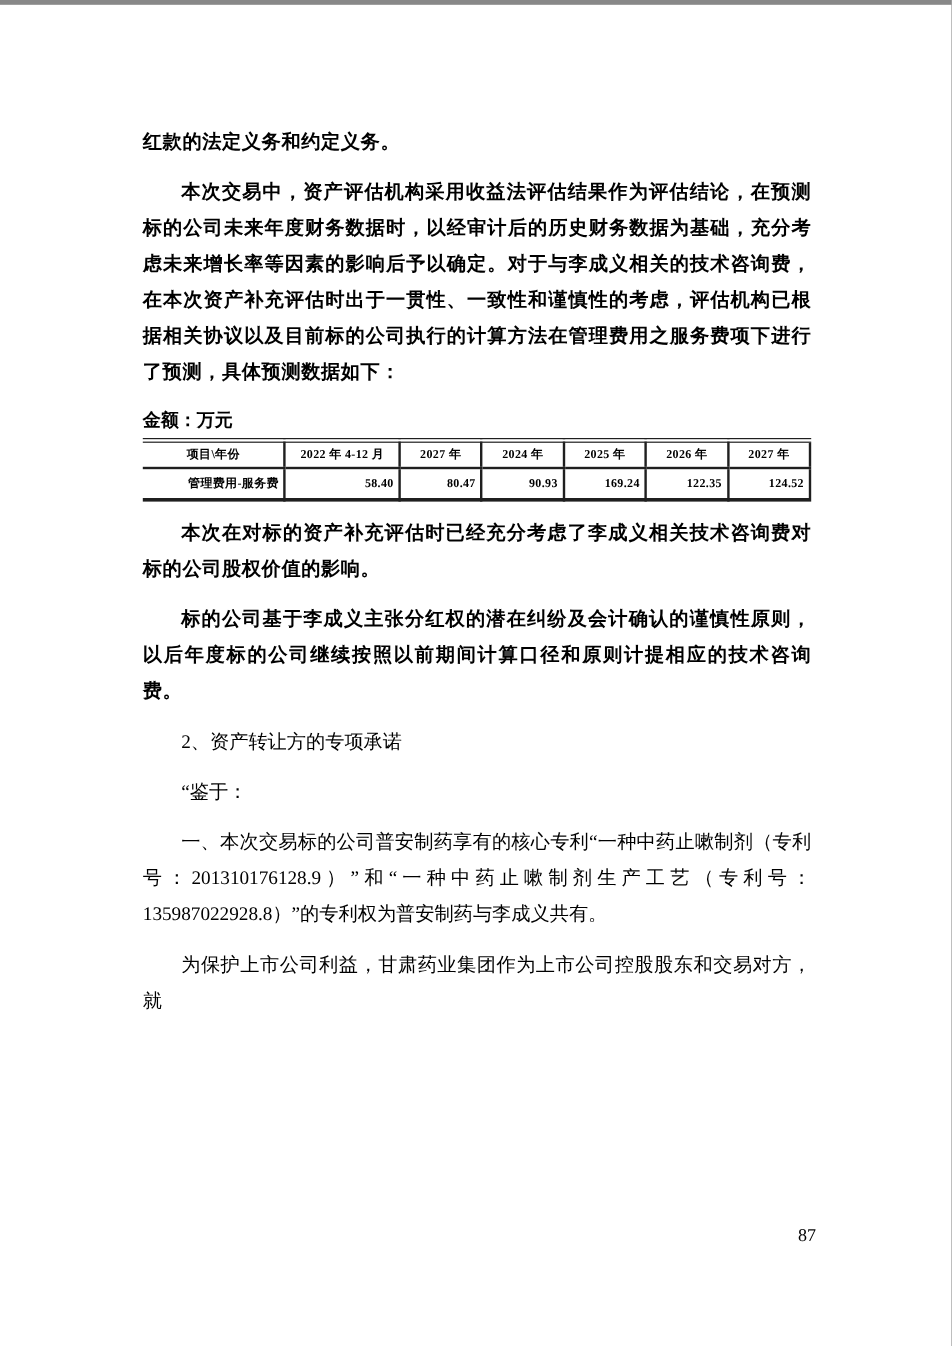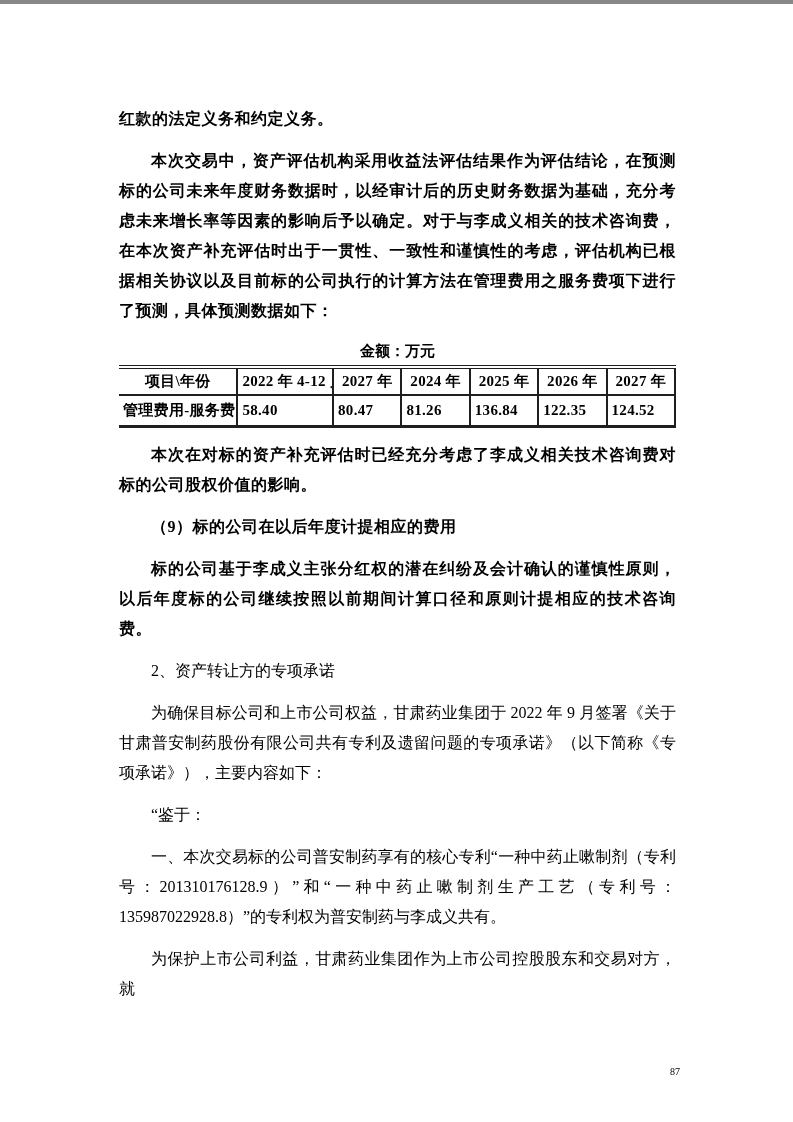--- a/index.html
+++ b/index.html
@@ -24,56 +24,56 @@
     text-align: justify;
   }
   .kai { font-weight: 700; letter-spacing: 0.5px; }
   .song { font-weight: 400; }
   .indent { text-indent: 2em; }
   .no-indent { text-indent: 0; }
   .unit-label {
     margin: 14px 0 3px;
     font-size: 15px;
     font-weight: 700;
-    text-align: center;
+    text-align: left;
     line-height: 22px;
   }
   table.forecast {
     width: 100%;
     border-collapse: collapse;
     table-layout: fixed;
     margin: 2px 0 10px;
     border-top: 4px double #1f1f1f;
     border-bottom: 3px solid #1f1f1f;
     border-right: 2px solid #1f1f1f;
   }
   table.forecast td, table.forecast th {
     border-left: 2px solid #1f1f1f;
-    font-size: 15px;
+    font-size: 10px;
     font-weight: 700;
     letter-spacing: 0.3px;
     padding: 3px 4px;
     overflow: hidden;
     white-space: nowrap;
   }
   table.forecast td:first-child, table.forecast th:first-child { border-left: none; }
   table.forecast tr.header-row th {
     border-bottom: 2px solid #1f1f1f;
     text-align: center;
   }
-  table.forecast tr.data-row td { padding: 5px 4px; }
+  table.forecast tr.data-row td { text-align: right; padding: 5px 4px; }
   table.forecast tr.data-row td.row-label { text-align: right; }
   .col-item { width: 21.3%; }
   .col-y2022 { width: 17.2%; }
   .col-year { width: 12.3%; }
   .page-number {
     position: absolute;
-    top: 1062px;
+    top: 1018px;
     right: 113px;
-    font-size: 10px;
+    font-size: 15px;
     font-weight: 400;
   }
 </style>
 </head>
 <body>
 
 <div class="page">
   <div class="content">
 
     <p class="kai no-indent">红款的法定义务和约定义务。</p>
@@ -99,37 +99,35 @@
           <th>2027 年</th>
           <th>2024 年</th>
           <th>2025 年</th>
           <th>2026 年</th>
           <th>2027 年</th>
         </tr>
         <tr class="data-row">
           <td class="row-label">管理费用-服务费</td>
           <td>58.40</td>
           <td>80.47</td>
-          <td>81.26</td>
-          <td>136.84</td>
+          <td>90.93</td>
+          <td>169.24</td>
           <td>122.35</td>
           <td>124.52</td>
         </tr>
       </tbody>
     </table>
 
     <p class="kai indent">本次在对标的资产补充评估时已经充分考虑了李成义相关技术咨询费对标的公司股权价值的影响。</p>
 
-    <p class="kai indent">（9）标的公司在以后年度计提相应的费用</p>
 
     <p class="kai indent">标的公司基于李成义主张分红权的潜在纠纷及会计确认的谨慎性原则，以后年度标的公司继续按照以前期间计算口径和原则计提相应的技术咨询费。</p>
 
     <p class="song indent">2、资产转让方的专项承诺</p>
 
-    <p class="song indent">为确保目标公司和上市公司权益，甘肃药业集团于 2022 年 9 月签署《关于甘肃普安制药股份有限公司共有专利及遗留问题的专项承诺》（以下简称《专项承诺》），主要内容如下：</p>
 
     <p class="song indent">“鉴于：</p>
 
     <p class="song indent">一、本次交易标的公司普安制药享有的核心专利“一种中药止嗽制剂（专利号：201310176128.9）”和“一种中药止嗽制剂生产工艺（专利号：135987022928.8）”的专利权为普安制药与李成义共有。</p>
 
 
     <p class="song indent">为保护上市公司利益，甘肃药业集团作为上市公司控股股东和交易对方，就</p>
 
   </div>
 

